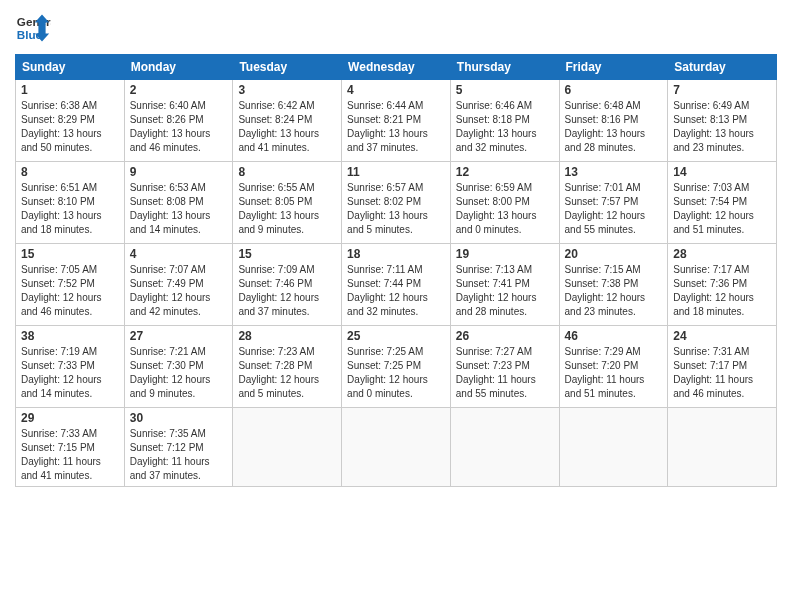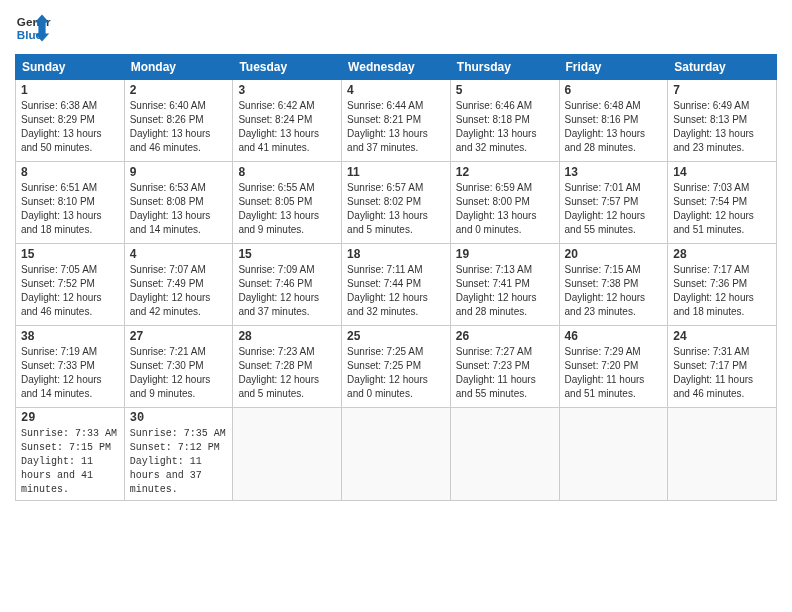--- a/index.html
+++ b/index.html
@@ -73,21 +73,20 @@
     .day-info {
       font-size: 10px;
       color: #333;
       line-height: 1.4;
     }
     .empty-cell {
       background: #f9f9f9;
     }
     .last-row td {
       height: 68px;
-      font-family: Liberation Mono, monospace;
     }
   </style>
 </head>
 <body>
 
 <div class="container">
   <div class="header">
     <div class="logo">
       <svg class="logo-icon" viewBox="0 0 40 40">
         <text x="2" y="18" font-size="13" font-weight="bold" fill="#333">General</text>

